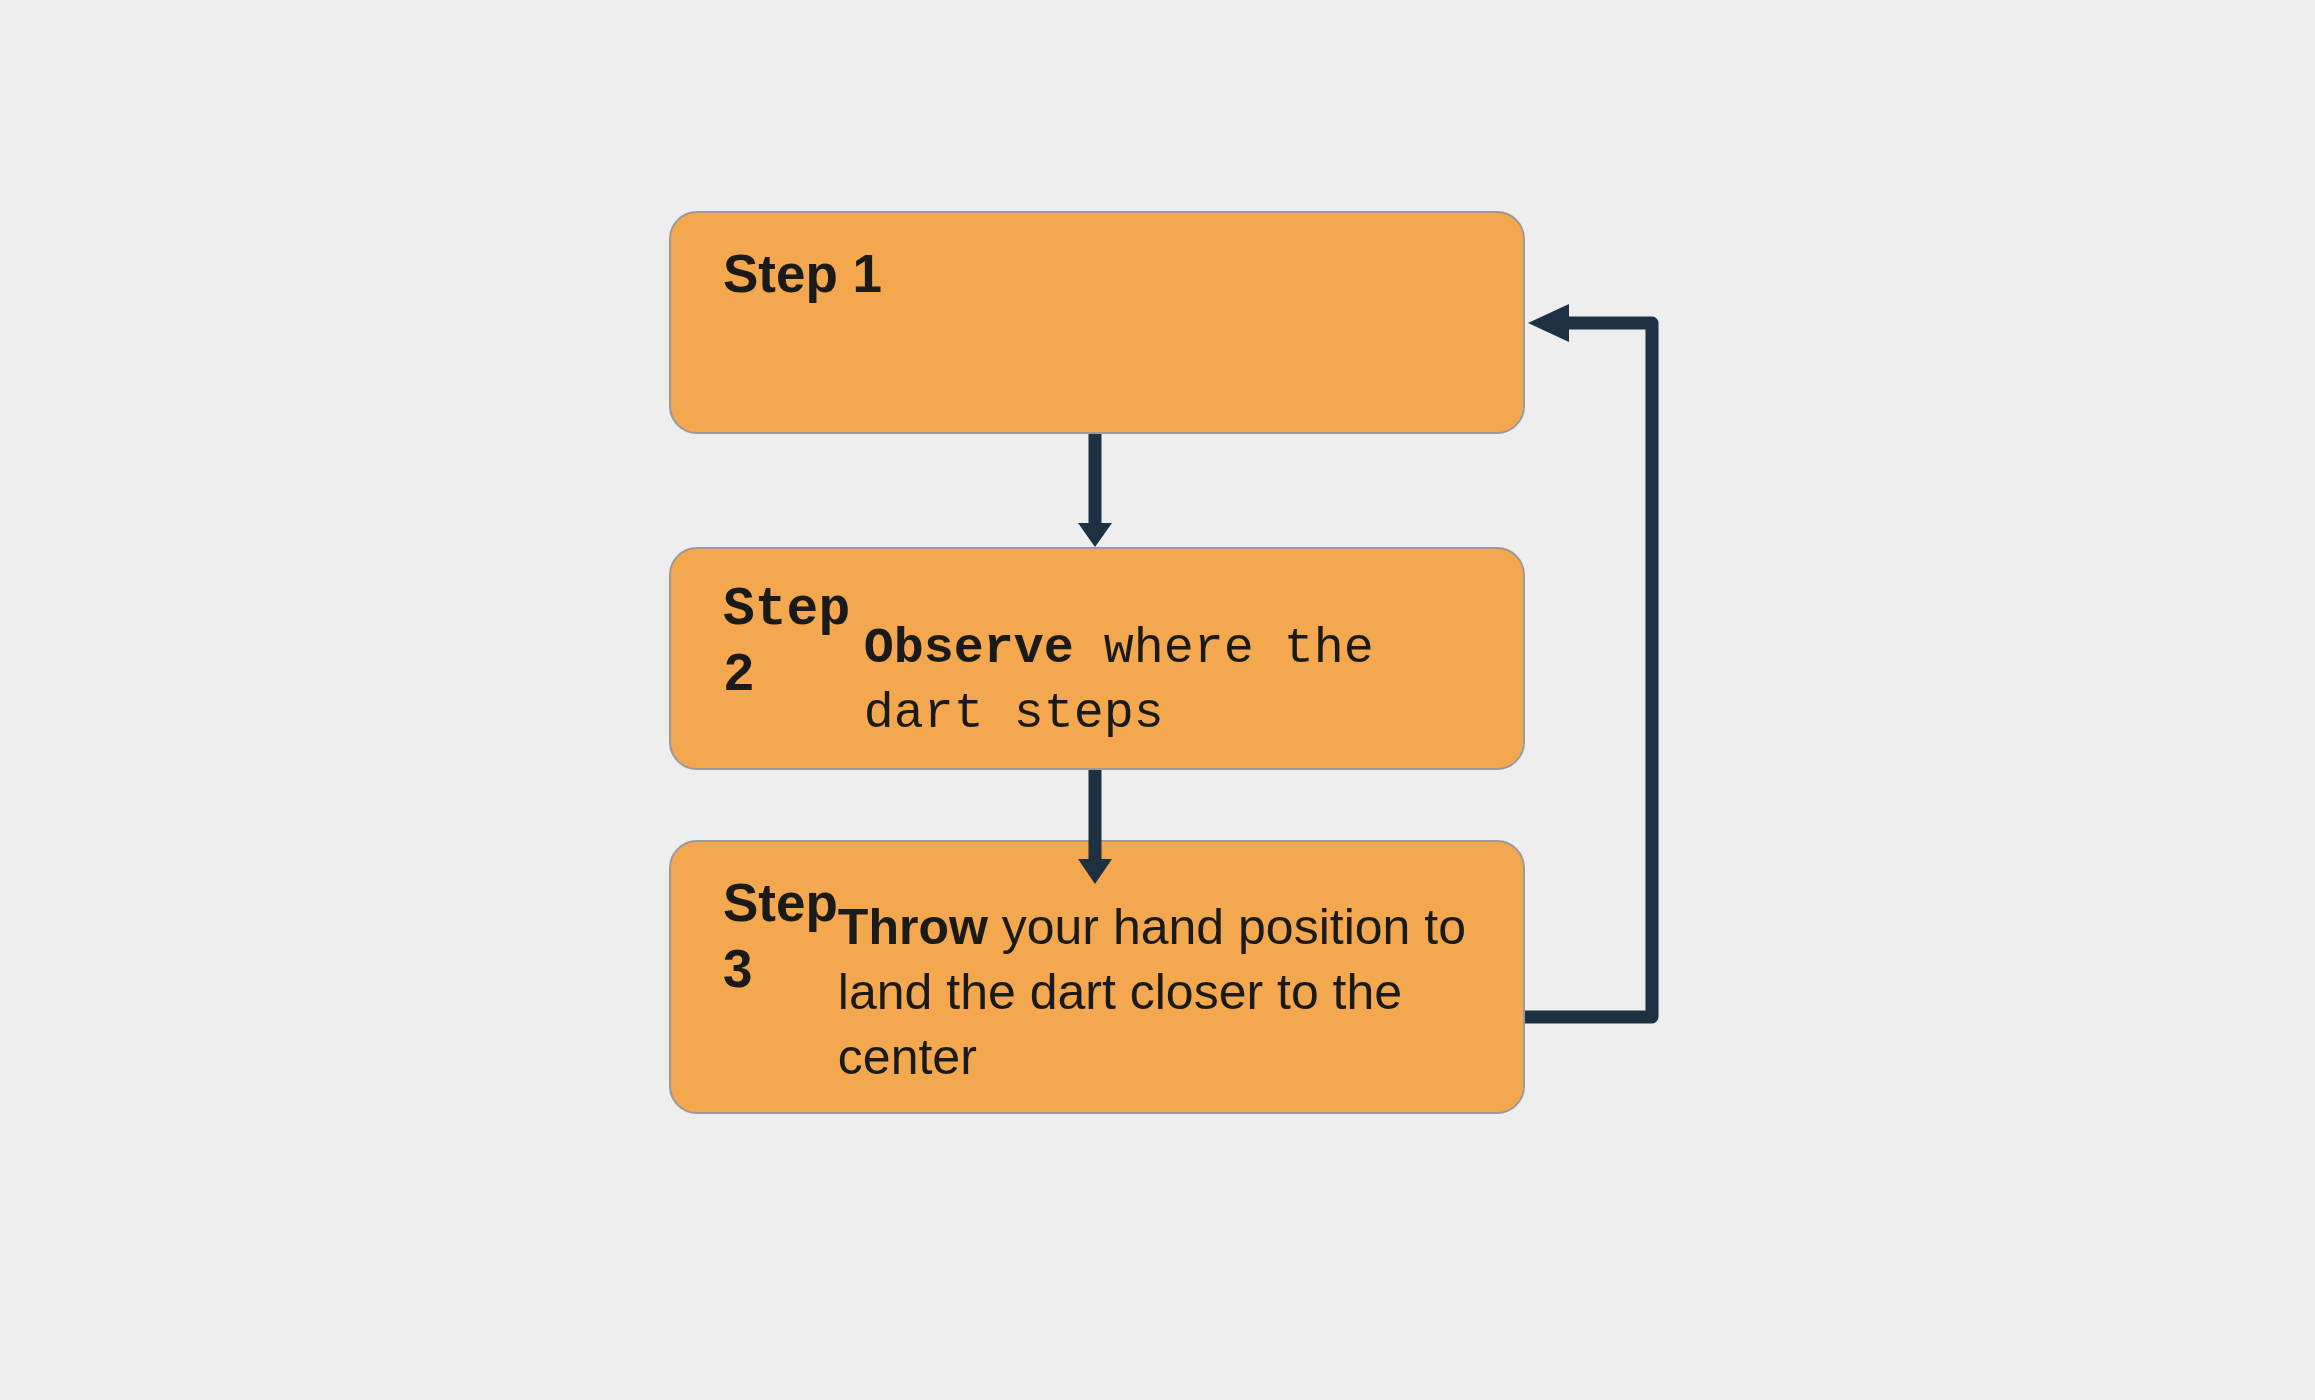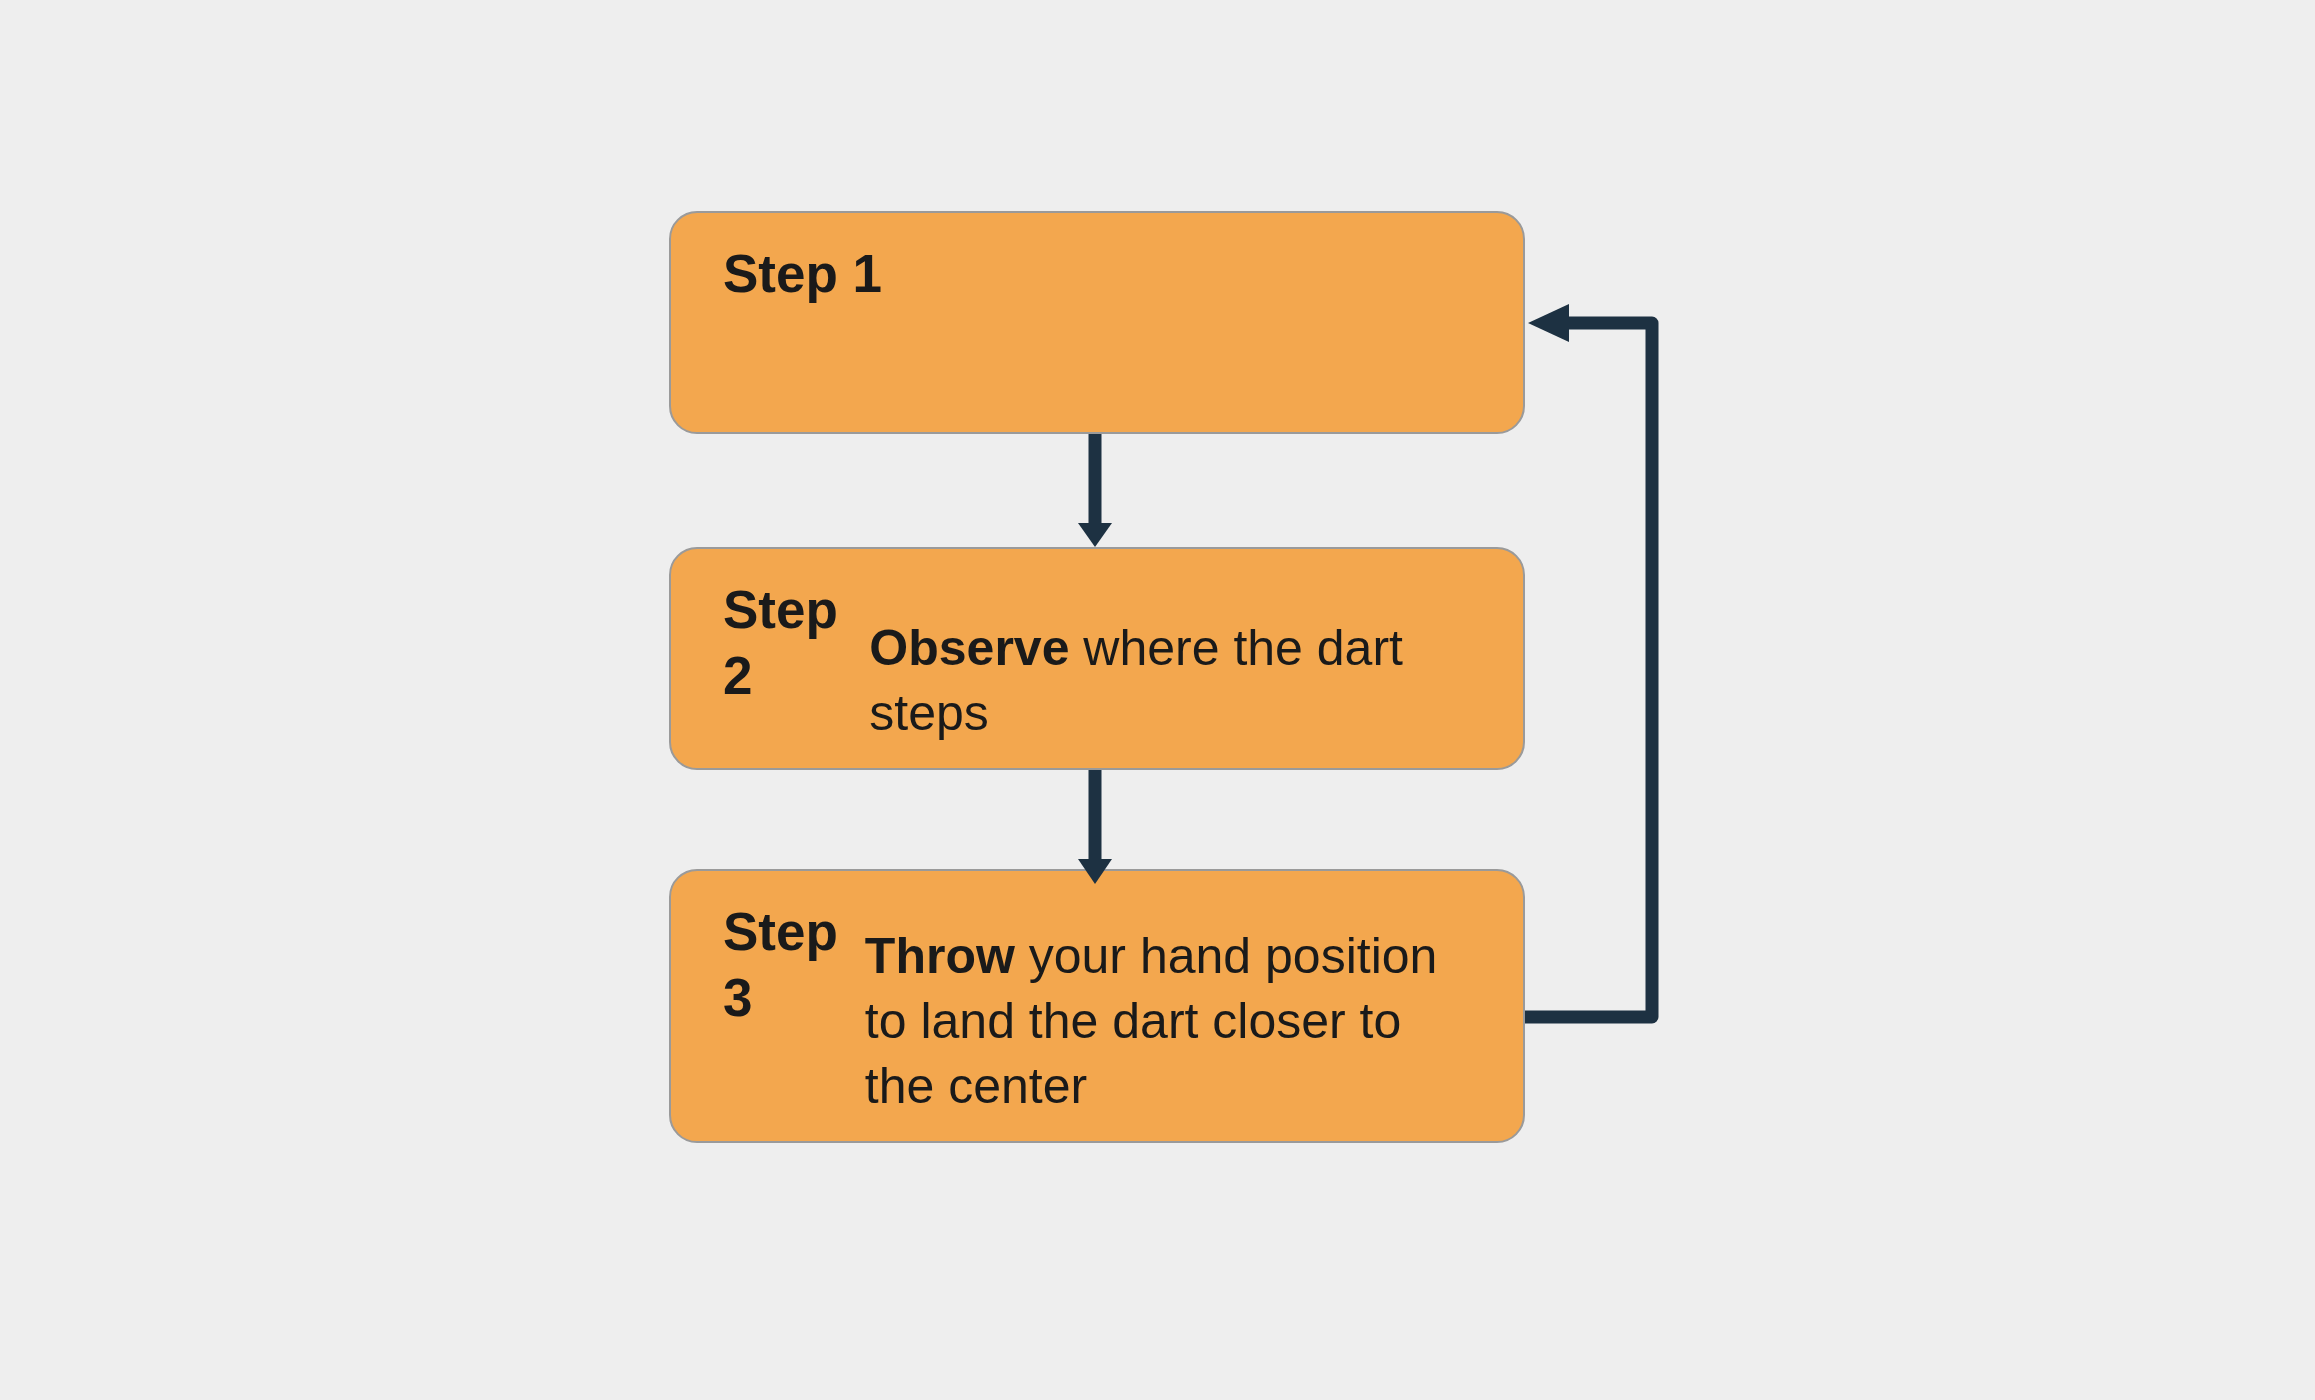--- a/index.html
+++ b/index.html
@@ -22,22 +22,22 @@
     box-sizing: border-box;
     background: var(--box-fill, #f3a74e);
     border: 2px solid var(--box-border, #9a9a9a);
     border-radius: 28px;
     padding: 28px 40px 22px 52px;
     display: flex;
     flex-direction: row;
     color: var(--box-text, #1a1a1a);
   }
   .step-box.box-1 { top: 211px; height: 223px; }
-  .step-box.box-2 { top: 547px; height: 223px; }
-  .step-box.box-3 { top: 869px; height: 274px; gap: 27px; }
+  .step-box.box-2 { top: 547px; height: 223px; font-family: Liberation Mono, monospace; }
+  .step-box.box-3 { top: 840px; height: 274px; }
   .step-title {
     font-size: 53px;
     font-weight: bold;
     line-height: 66px;
   }
   .step-body {
     margin-top: auto;
     font-size: 50px;
     line-height: 65px;
   }

